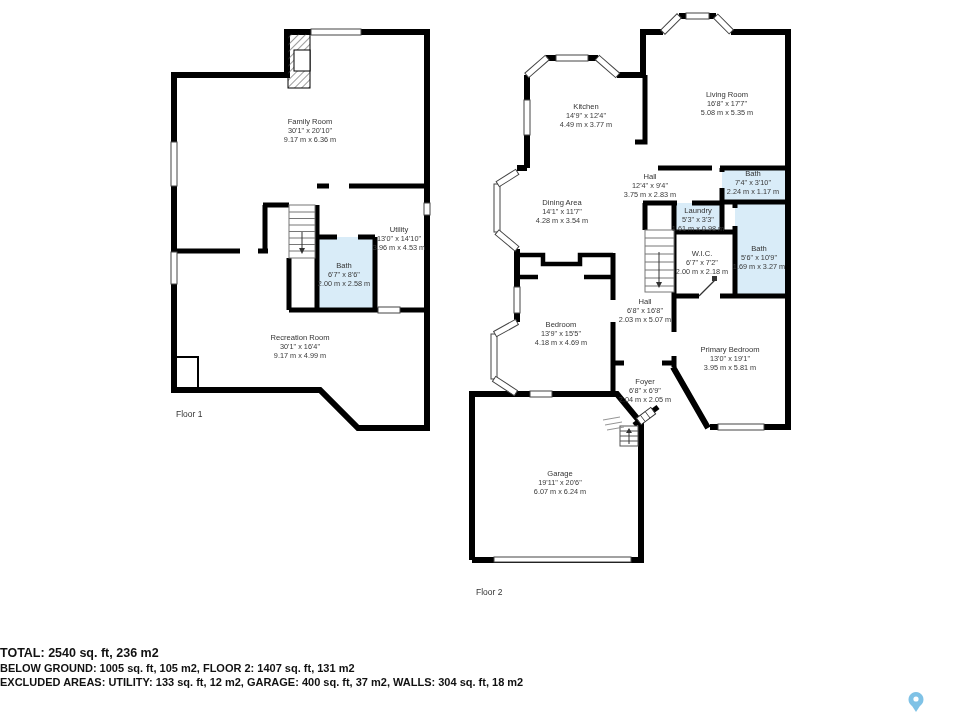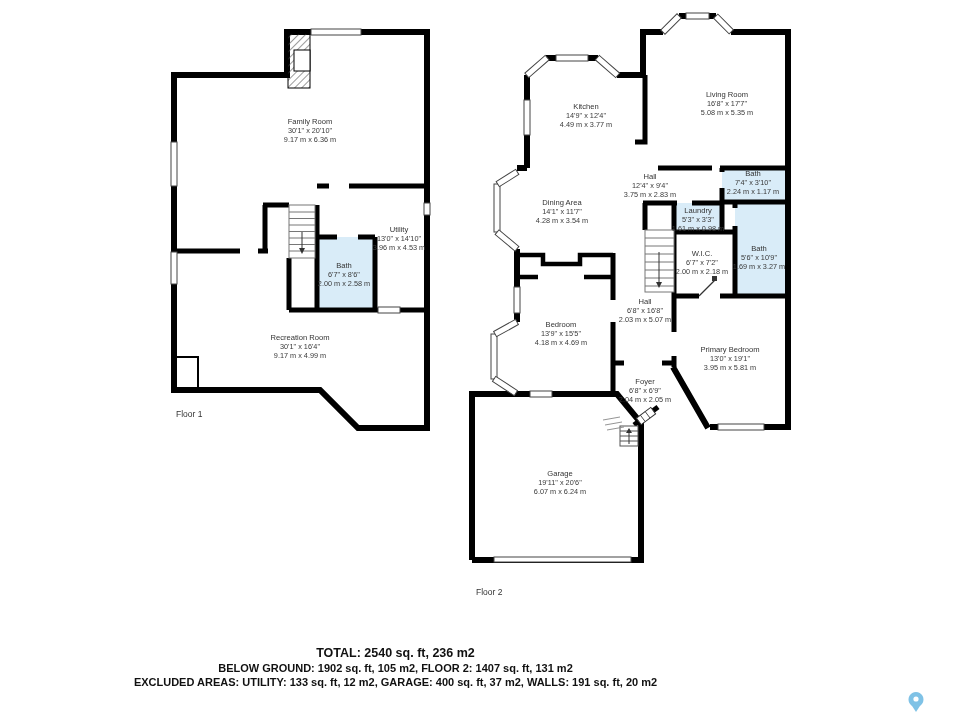--- a/index.html
+++ b/index.html
@@ -2,21 +2,21 @@
 <html><head>
 <meta charset="utf-8">
 <style>
   html,body{margin:0;padding:0;background:#fff;}
   .page{position:relative;width:960px;height:720px;background:#ffffff;overflow:hidden;
         font-family:"Liberation Sans",sans-serif;}
   svg{position:absolute;left:0;top:0;}
   .room-name{font-size:7.6px;fill:#333;text-anchor:middle;font-family:"Liberation Sans",sans-serif;}
   .room-dim{font-size:7.3px;fill:#3a3a3a;text-anchor:middle;font-family:"Liberation Sans",sans-serif;}
   .floor-label{font-size:8.5px;fill:#333;text-anchor:start;font-family:"Liberation Sans",sans-serif;}
-  .summary{position:absolute;left:8px;width:775px;text-align:center;color:#111;}
+  .summary{position:absolute;left:0;width:775px;color:#111;}
   .summary-total{top:646px;font-size:12.5px;font-weight:700;}
   .summary-line2{top:662px;font-size:11px;font-weight:700;}
   .summary-line3{top:676px;font-size:11px;font-weight:700;}
   .summary-disclaimer{top:699px;font-size:8px;font-weight:400;color:#222;}
 </style>
 </head>
 <body>
 
 <div class="page">
 
@@ -234,16 +234,16 @@
   </g>
 
   <g>
     <path d="M916,692 a7.5,7.5 0 1 1 -0.02,0 Z" fill="#7fc2e6"></path>
     <path d="M909.5,702 L916,712 L922.5,702 Z" fill="#7fc2e6"></path>
     <circle cx="916" cy="699" r="2.6" fill="#ffffff"></circle>
   </g>
 </svg>
 
 <div class="summary summary-total">TOTAL: 2540 sq. ft, 236 m2</div>
-<div class="summary summary-line2">BELOW GROUND: 1902 sq. ft, 105 m2, FLOOR 2: 1407 sq. ft, 131 m2</div>
-<div class="summary summary-line3">EXCLUDED AREAS: UTILITY: 133 sq. ft, 12 m2, GARAGE: 400 sq. ft, 37 m2, WALLS: 191 sq. ft, 20 m2</div>
+<div class="summary summary-line2">BELOW GROUND: 1005 sq. ft, 105 m2, FLOOR 2: 1407 sq. ft, 131 m2</div>
+<div class="summary summary-line3">EXCLUDED AREAS: UTILITY: 133 sq. ft, 12 m2, GARAGE: 400 sq. ft, 37 m2, WALLS: 304 sq. ft, 18 m2</div>
 
 </div>
 
 </body></html>

